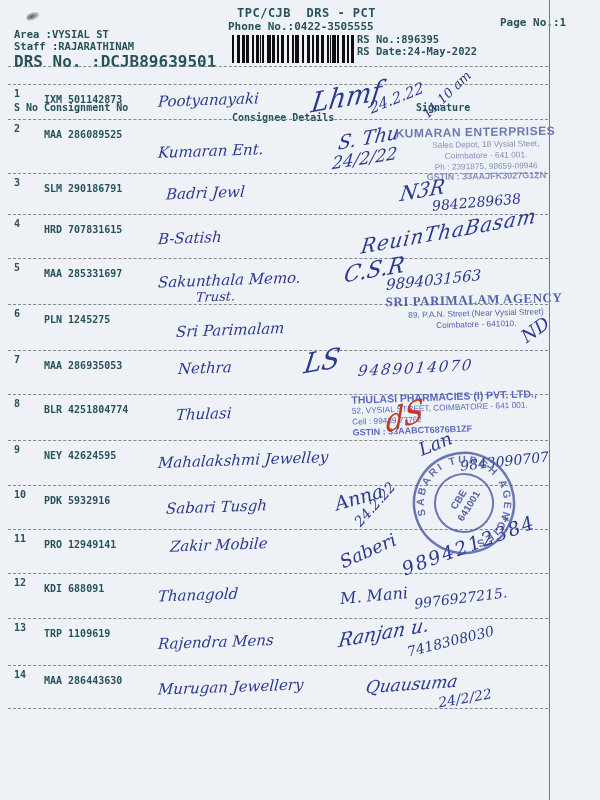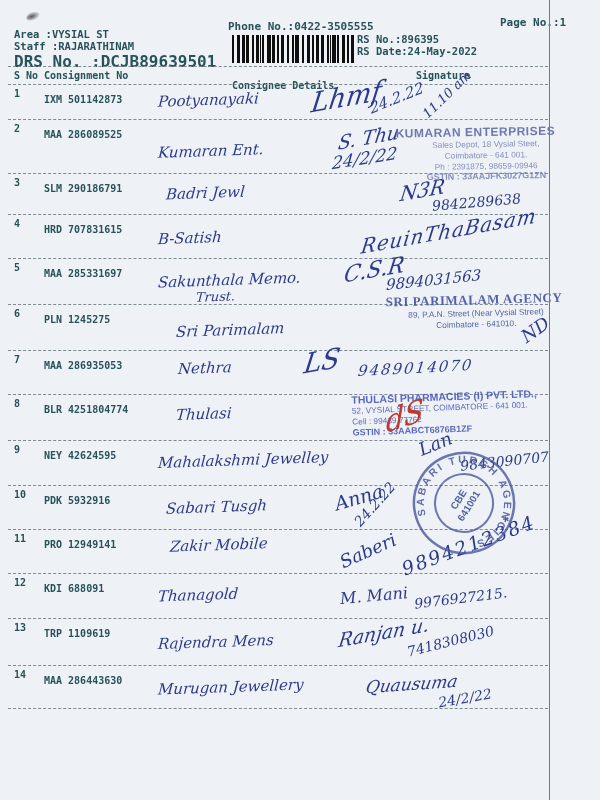--- a/index.html
+++ b/index.html
@@ -20,21 +20,21 @@
   .hdr-rsdate{left:357px;top:45px;font-size:10.5px;font-weight:600;}
   .barcode{
     position:absolute;left:232px;top:35px;width:122px;height:28px;
     background:
       repeating-linear-gradient(90deg,#0e0e0e 0 2px,rgba(0,0,0,0) 2px 5px),
       repeating-linear-gradient(90deg,#0e0e0e 0 1px,rgba(0,0,0,0) 1px 7px),
       repeating-linear-gradient(90deg,rgba(0,0,0,0) 0 11px,#0e0e0e 11px 13px);
   }
   .dash{position:absolute;left:8px;width:540px;border-top:1px dashed #7e8b90;}
   .d1{top:66px;} .d2{top:84px;}
-  .thead span{position:absolute;font-size:10px;font-weight:600;color:#27525a;}
+  .thead span{position:absolute;font-size:10px;font-weight:600;color:#27525a;margin-top:32px;}
   .th-sno{left:14px;top:70px;} .th-cn{left:44px;top:70px;}
   .th-cons{left:232px;top:80px;} .th-sig{left:416px;top:70px;}
   .vline{position:absolute;left:549px;top:0;width:1px;height:800px;background:#767b72;}
   .smudge{position:absolute;left:26px;top:12px;width:14px;height:8px;border-radius:60% 40% 50% 50%;
     background:radial-gradient(ellipse at 40% 50%, #55575a 0%, rgba(85,87,90,.25) 60%, rgba(0,0,0,0) 75%);
     transform:rotate(-20deg);}
   
   #rows{position:absolute;left:8px;top:85px;width:540px;}
   .row{position:relative;border-bottom:1px dashed #7e8b90;overflow:visible;}
   .r1{height:34px}.r2{height:53px}.r3{height:40px}.r4{height:43px}.r5{height:45px}
@@ -105,20 +105,21 @@
   .stamp .gst{font-weight:bold;font-size:9px !important;}
   .scriptsig{position:absolute;font-family:"DejaVu Serif",serif;font-style:italic;white-space:nowrap;}
 </style>
 </head>
 <body>
 
 <div class="page">
 
   <div class="smudge"></div>
 
+  <div class="typed hdr-title">TPC/CJB  DRS - PCT</div>
   <div class="typed hdr-phone">Phone No.:0422-3505555</div>
   <div class="typed hdr-page">Page No.:1</div>
   <div class="typed hdr-area">Area :VYSIAL ST</div>
   <div class="typed hdr-staff">Staff :RAJARATHINAM</div>
   <div class="typed hdr-drs">DRS No. :DCJB89639501</div>
   <div class="typed hdr-rsno">RS No.:896395</div>
   <div class="typed hdr-rsdate">RS Date:24-May-2022</div>
   <div class="barcode"></div>
 
   <div class="dash d1"></div>

